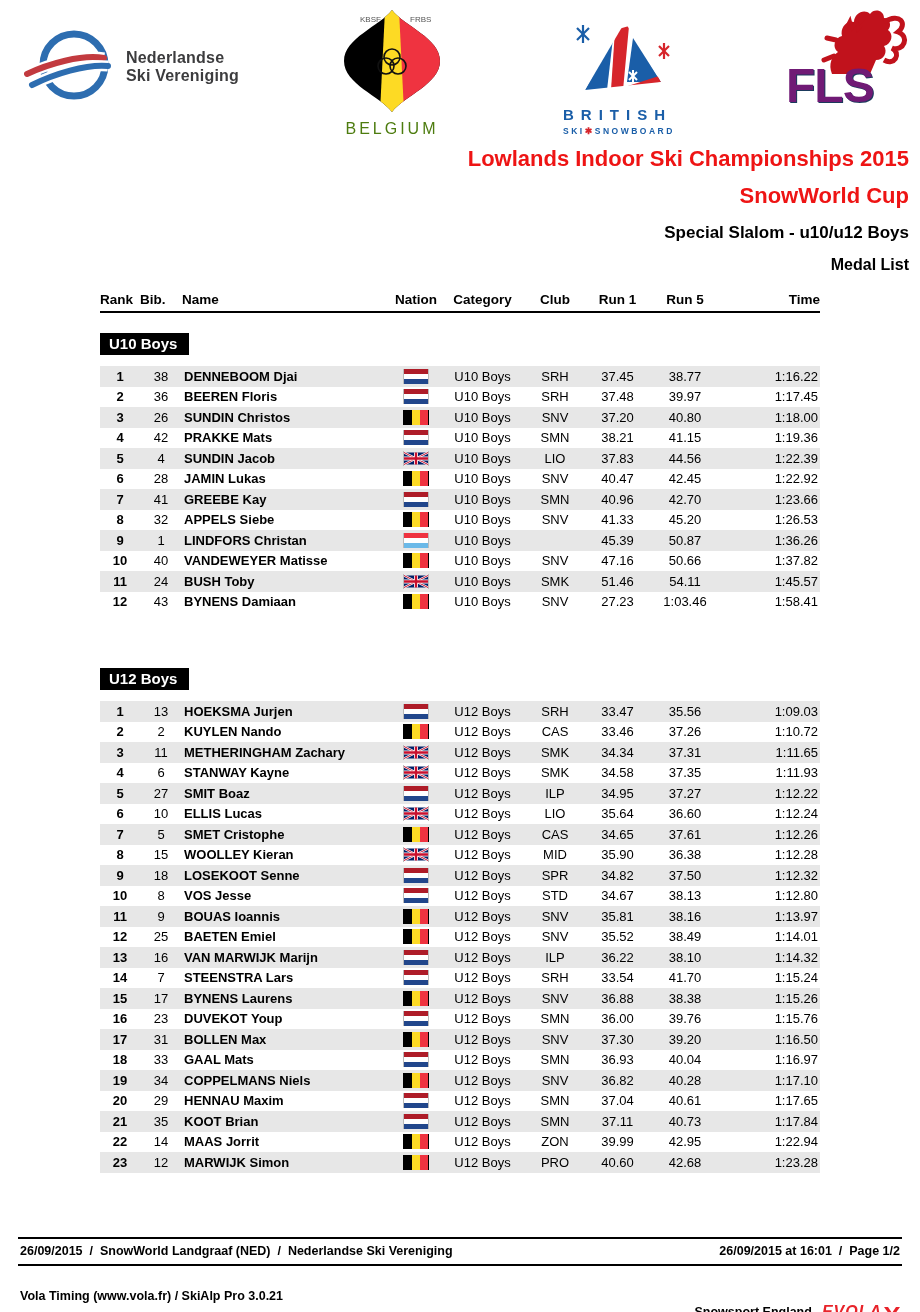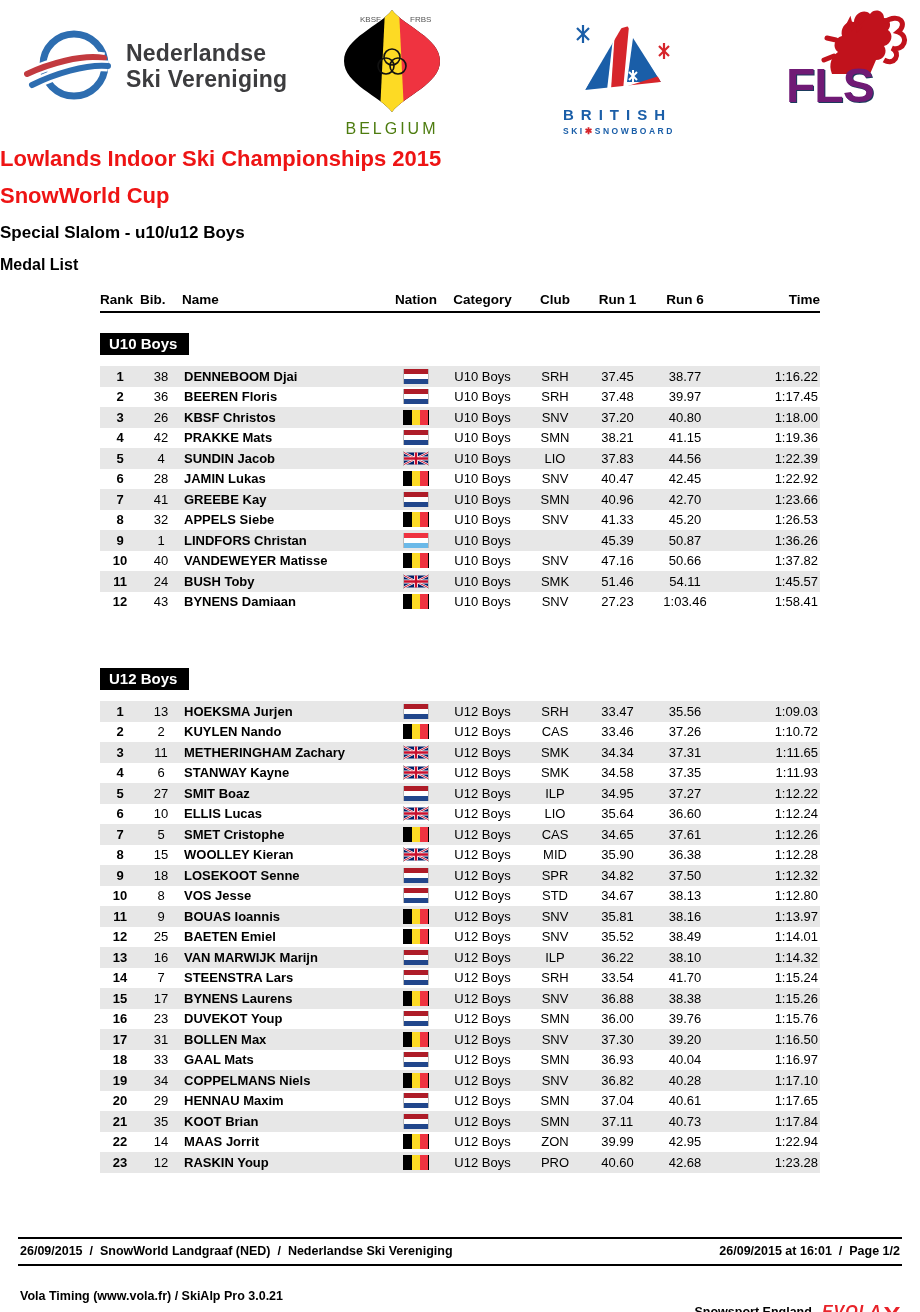--- a/index.html
+++ b/index.html
@@ -1,35 +1,35 @@
 <!DOCTYPE html>
 <html><head>
 <meta charset="utf-8">
 <style>
   html,body{margin:0;padding:0;background:#fff;}
   .page{position:relative;width:920px;height:1312px;background:#fff;overflow:hidden;
         font-family:"Liberation Sans", sans-serif;color:#000;}
 
   
   .logo-nsv{position:absolute;left:24px;top:24px;display:flex;align-items:center;gap:10px;}
-  .nsv-text{font-size:23px;font-weight:bold;color:#3c3c3e;line-height:1.12;letter-spacing:.2px;}
+  .nsv-text{font-size:16px;font-weight:bold;color:#3c3c3e;line-height:1.12;letter-spacing:.2px;}
   .logo-bel{position:absolute;left:336px;top:8px;width:112px;text-align:center;}
   .bel-caption{font-size:16px;letter-spacing:3px;color:#4d7c0f;margin-top:2px;}
   .logo-brit{position:absolute;left:563px;top:16px;width:140px;text-align:left;}
   .brit-title{color:#1a5ea8;font-weight:bold;font-size:15px;letter-spacing:7px;margin-top:4px;}
   .brit-sub{color:#1a5ea8;font-weight:bold;font-size:8.5px;letter-spacing:2.5px;margin-top:3px;}
   .brit-sub .star{color:#d6252b;font-size:9px;}
   .logo-fls{position:absolute;left:786px;top:6px;width:124px;height:110px;}
   .fls-letters{position:absolute;left:0;bottom:6px;font-size:48px;font-weight:bold;
                color:#701a75;letter-spacing:-1px;line-height:1;
                text-shadow:1px 1px 0 #1b3a5c;}
   .fls-lion{position:absolute;right:2px;top:0;}
 
   
-  .titles{position:absolute;left:0;top:146px;width:909px;text-align:left;}
+  .titles{position:absolute;left:0;top:146px;width:909px;text-align:right;}
   .t-red{font-size:22px;font-weight:bold;color:#ee1414;margin:0 0 11px 0;}
   .t-black1{font-size:17px;font-weight:bold;color:#000;margin:14px 0 0 0;}
   .t-black2{font-size:16px;font-weight:bold;color:#000;margin:13px 0 0 0;}
 
   
   .results{position:absolute;left:100px;top:292px;width:720px;}
   .grid{display:grid;grid-template-columns:40px 42px 210px 48px 85px 60px 65px 70px 100px;}
   .thead{font-size:13.5px;font-weight:bold;padding-bottom:4px;border-bottom:2px solid #000;}
   .thead .c{text-align:center;} .thead .l{text-align:left;} .thead .r{text-align:right;}
   .section-label{display:inline-block;background:#000;color:#fff;font-weight:bold;
@@ -165,21 +165,21 @@
 
   <div class="results">
     <div class="grid thead">
       <div class="l">Rank</div>
       <div class="l">Bib.</div>
       <div class="l">Name</div>
       <div class="c">Nation</div>
       <div class="c">Category</div>
       <div class="c">Club</div>
       <div class="c">Run 1</div>
-      <div class="c">Run 6</div>
+      <div class="c">Run 5</div>
       <div class="r">Time</div>
     </div>
     <div id="sections">
         <div class="section"><div class="section-label">U10 Boys</div><div class="grid row stripe">
             <div class="cell rank">1</div>
             <div class="cell bib">38</div>
             <div class="cell name">DENNEBOOM Djai</div>
             <div class="cell nation">
               <span class="flag h">
                 <div style="background: rgb(174, 28, 40);"></div>
@@ -204,21 +204,21 @@
               </span>
             </div>
             <div class="cell cat">U10 Boys</div>
             <div class="cell club">SRH</div>
             <div class="cell run">37.48</div>
             <div class="cell run">39.97</div>
             <div class="cell time">1:17.45</div>
           </div><div class="grid row stripe">
             <div class="cell rank">3</div>
             <div class="cell bib">26</div>
-            <div class="cell name">KBSF Christos</div>
+            <div class="cell name">SUNDIN Christos</div>
             <div class="cell nation">
               <span class="flag v">
                 <div style="background: rgb(0, 0, 0);"></div>
                 <div style="background: rgb(253, 218, 36);"></div>
                 <div style="background: rgb(239, 51, 64);"></div>
               </span>
             </div>
             <div class="cell cat">U10 Boys</div>
             <div class="cell club">SNV</div>
             <div class="cell run">37.20</div>
@@ -741,21 +741,21 @@
               </span>
             </div>
             <div class="cell cat">U12 Boys</div>
             <div class="cell club">ZON</div>
             <div class="cell run">39.99</div>
             <div class="cell run">42.95</div>
             <div class="cell time">1:22.94</div>
           </div><div class="grid row stripe">
             <div class="cell rank">23</div>
             <div class="cell bib">12</div>
-            <div class="cell name">RASKIN Youp</div>
+            <div class="cell name">MARWIJK Simon</div>
             <div class="cell nation">
               <span class="flag v">
                 <div style="background: rgb(0, 0, 0);"></div>
                 <div style="background: rgb(253, 218, 36);"></div>
                 <div style="background: rgb(239, 51, 64);"></div>
               </span>
             </div>
             <div class="cell cat">U12 Boys</div>
             <div class="cell club">PRO</div>
             <div class="cell run">40.60</div>

